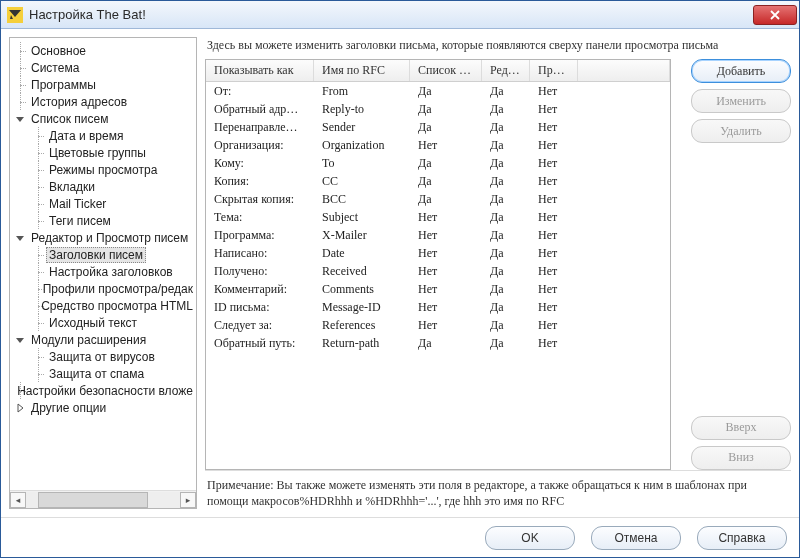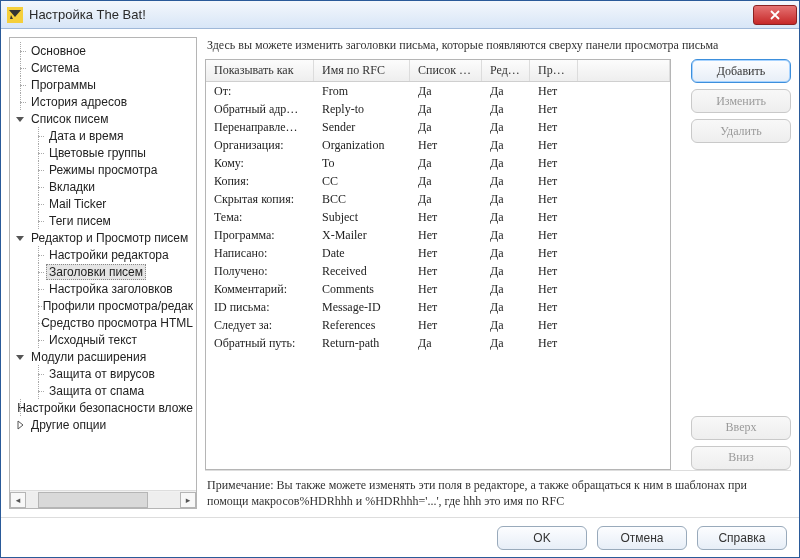--- a/index.html
+++ b/index.html
@@ -30,26 +30,26 @@
   .desc { padding:0 2px 6px 2px; color:#333; line-height:1.35; }
   .mid { flex:1; display:flex; gap:20px; overflow:hidden; }
   .table-wrap { flex:1; border:1px solid #b5b5b5; display:flex; flex-direction:column; overflow:hidden; }
   .thead { height:22px; background:linear-gradient(#fcfcfc,#eee); border-bottom:1px solid #cfcfcf; display:flex; font-size:12px; color:#333;}
   .th { padding:3px 8px; border-right:1px solid #dcdcdc; overflow:hidden; text-overflow:ellipsis; white-space:nowrap;}
   .tbody { flex:1; overflow:hidden; }
   .trow { display:flex; height:18px; align-items:center; font-size:12px; }
   .td { padding:0 8px; overflow:hidden; text-overflow:ellipsis; white-space:nowrap; }
   .c0 { width:108px; } .c1 { width:96px; } .c2 { width:72px; } .c3 { width:48px; } .c4 { width:48px; }
   .side-btns { width:100px; display:flex; flex-direction:column; gap:6px; }
-  .btn { height:24px; border:1px solid #9ab; border-radius:6px; background:linear-gradient(#fcfdff,#e7eef7); display:flex; align-items:center; justify-content:center; color:#333; font-size:12px; }
+  .btn { height:24px; border:1px solid #9ab; border-radius:11px; background:linear-gradient(#fcfdff,#e7eef7); display:flex; align-items:center; justify-content:center; color:#333; font-size:12px; }
   .btn.primary { border:1px solid #3d8fdc; box-shadow:0 0 0 1px #a7d3ff inset; }
   .btn.disabled { color:#9a9a9a; border-color:#c9c9c9; background:linear-gradient(#f8f8f8,#eee); }
   .spacer { flex:1; }
   .note { border-top:1px solid #ddd; padding:6px 2px 0 2px; color:#333; line-height:1.35; }
-  .footer { height:40px; border-top:1px solid #ddd; display:flex; align-items:center; justify-content:flex-end; gap:10px; padding:0 12px; }
+  .footer { height:40px; border-top:1px solid #ddd; display:flex; align-items:center; justify-content:flex-end; gap:16px; padding:0 12px; }
   .footer .btn { width:90px; }
   svg { display:block; }
 </style>
 </head>
 <body>
 
 <div class="window">
 
   <div class="titlebar">
     <span class="app-icon">
@@ -151,26 +151,20 @@
                 <span class="exp">
                   <svg width="10" height="10" viewBox="0 0 10 10">
                     <path d="M1 3 L9 3 L5 8 Z" fill="#555"></path>
                   </svg>
                 </span>
                 <span class="lbl">Редактор и Просмотр писем</span>
               </div>
               <div class="children">
                 <ul>
                   <li>
-                    <div class="row">
-                      <span class="dots"></span>
-                      <span class="lbl">Настройки редактора</span>
-                    </div>
-                  </li>
-                  <li>
                     <div class="row sel">
                       <span class="dots"></span>
                       <span class="lbl">Заголовки писем</span>
                     </div>
                   </li>
                   <li>
                     <div class="row">
                       <span class="dots"></span>
                       <span class="lbl">Настройка заголовков</span>
                     </div>

